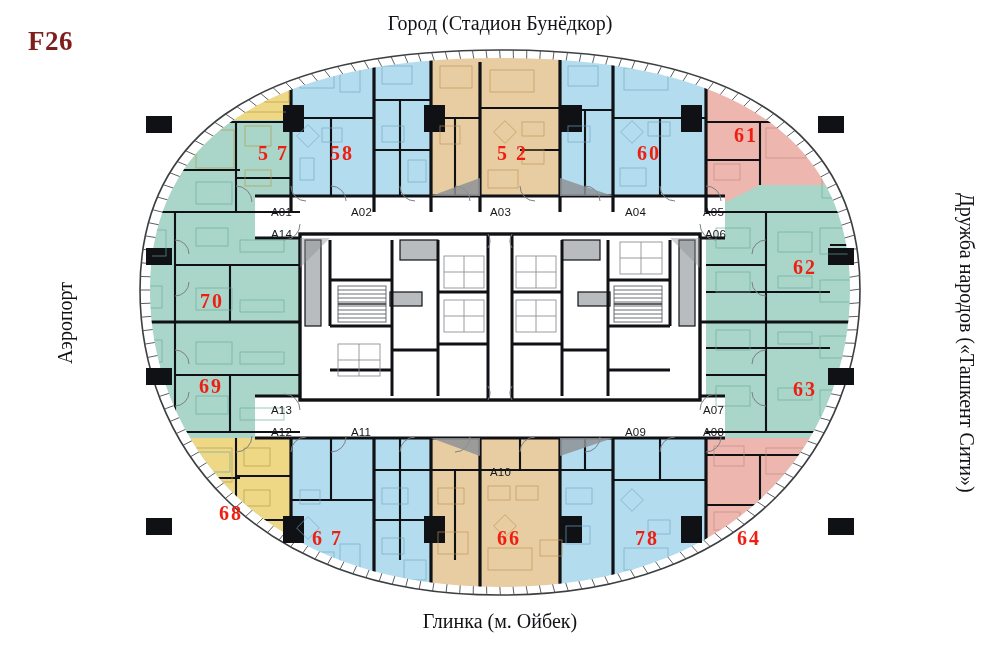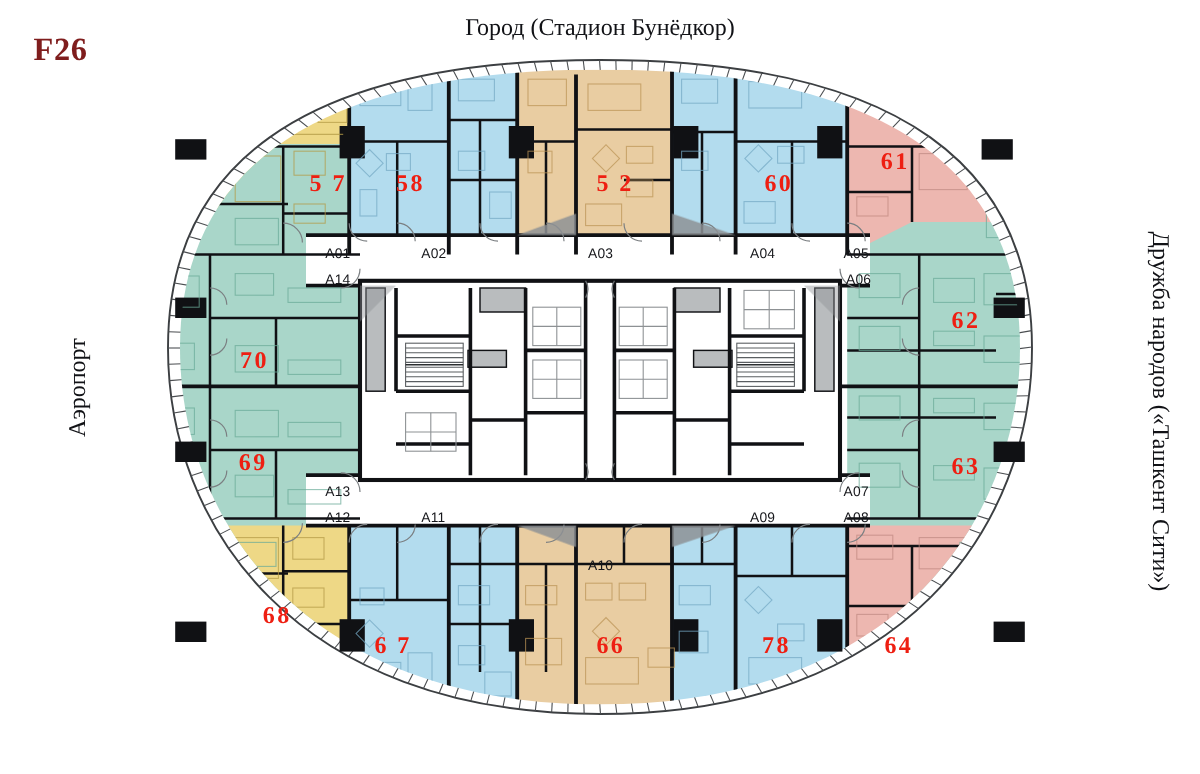--- a/index.html
+++ b/index.html
@@ -46,20 +46,21 @@
   svg{display:block;}
 </style>
 </head>
 <body>
 
 <div id="stage">
 
   <div class="floor-tag">F26</div>
 
   <div class="edge-label edge-top">Город (Стадион Бунёдкор)</div>
+  <div class="edge-label edge-bottom">Глинка (м. Ойбек)</div>
   <div class="edge-label edge-left">Аэропорт</div>
   <div class="edge-label edge-right">Дружба народов («Ташкент Сити»)</div>
 
   <svg id="plan" width="1000" height="645" viewBox="0 0 1000 645" xmlns="http://www.w3.org/2000/svg">
 
     <defs>
       <clipPath id="bodyClip">
         <path d="M150 290 C150 150 250 58 500 58 C750 58 850 150 850 290
                  C850 430 750 587 500 587 C250 587 150 430 150 290 Z"></path>
       </clipPath>

